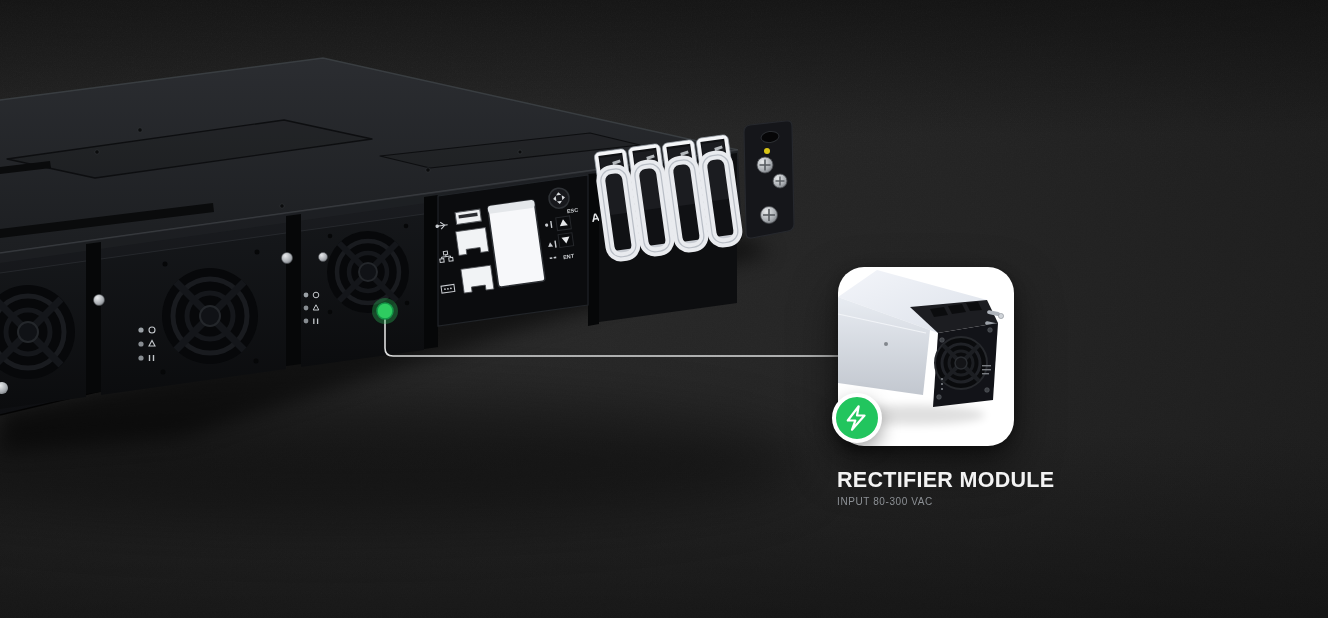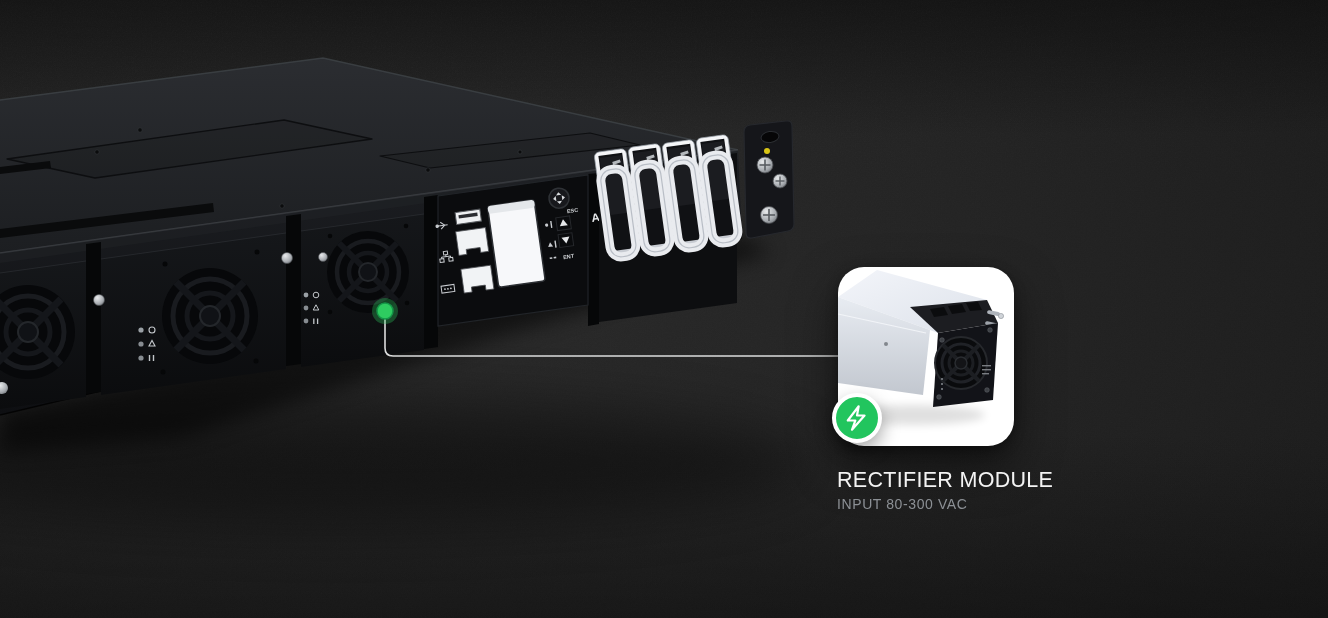--- a/index.html
+++ b/index.html
@@ -24,23 +24,23 @@
       -webkit-mask-image:linear-gradient(180deg,rgba(0,0,0,.95),rgba(0,0,0,.30) 35%,rgba(0,0,0,.45));
       mask-image:linear-gradient(180deg,rgba(0,0,0,.95),rgba(0,0,0,.30) 35%,rgba(0,0,0,.45));}
   .hero-svg{position:absolute;inset:0}
   .callout-card{position:absolute;left:838px;top:267px;width:176px;height:179px;
       background:var(--card-bg);border-radius:26px;overflow:hidden;
       box-shadow:0 20px 45px rgba(0,0,0,.5), 0 4px 12px rgba(0,0,0,.35);}
   .badge{position:absolute;left:832px;top:393px;width:50px;height:50px;border-radius:50%;
       background:var(--accent-green);border:4px solid #fff;display:flex;align-items:center;justify-content:center;
       box-shadow:0 8px 18px rgba(0,0,0,.35);}
   .caption{position:absolute;left:837px;top:468px;width:280px}
-  .caption h2{color:var(--title-color);font-size:21.5px;line-height:24px;font-weight:400;
+  .caption h2{color:var(--title-color);font-size:21.5px;line-height:24px;font-weight:700;
       letter-spacing:.3px}
-  .caption p{margin-top:4px;color:var(--subtitle-color);font-size:14px;letter-spacing:.6px;font-weight:400}
+  .caption p{margin-top:4px;color:var(--subtitle-color);font-size:10px;letter-spacing:.6px;font-weight:400}
 </style>
 </head>
 <body>
 
 <div class="stage">
   <div class="bg"></div>
 
   <svg class="noise" width="1328" height="618">
     <filter id="nz">
         <feTurbulence type="fractalNoise" baseFrequency="0.8" numOctaves="3" stitchTiles="stitch"></feTurbulence>

